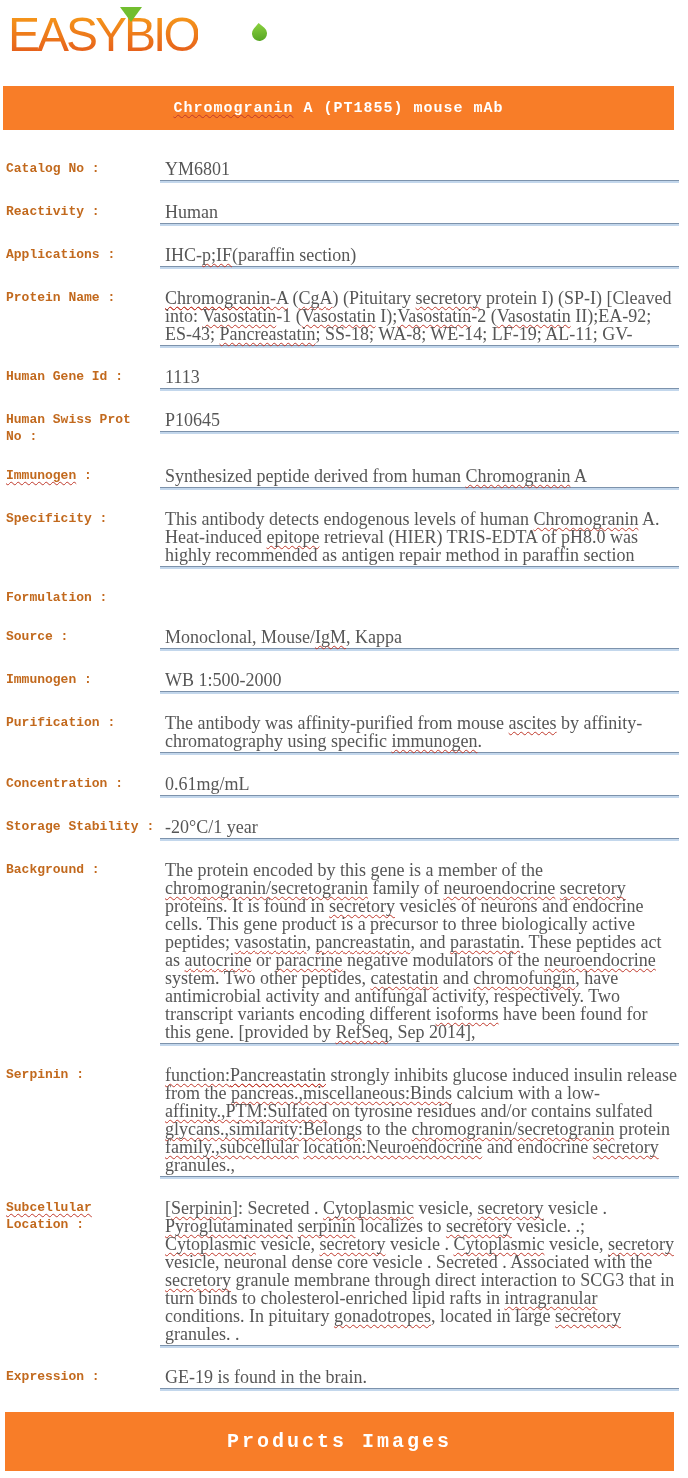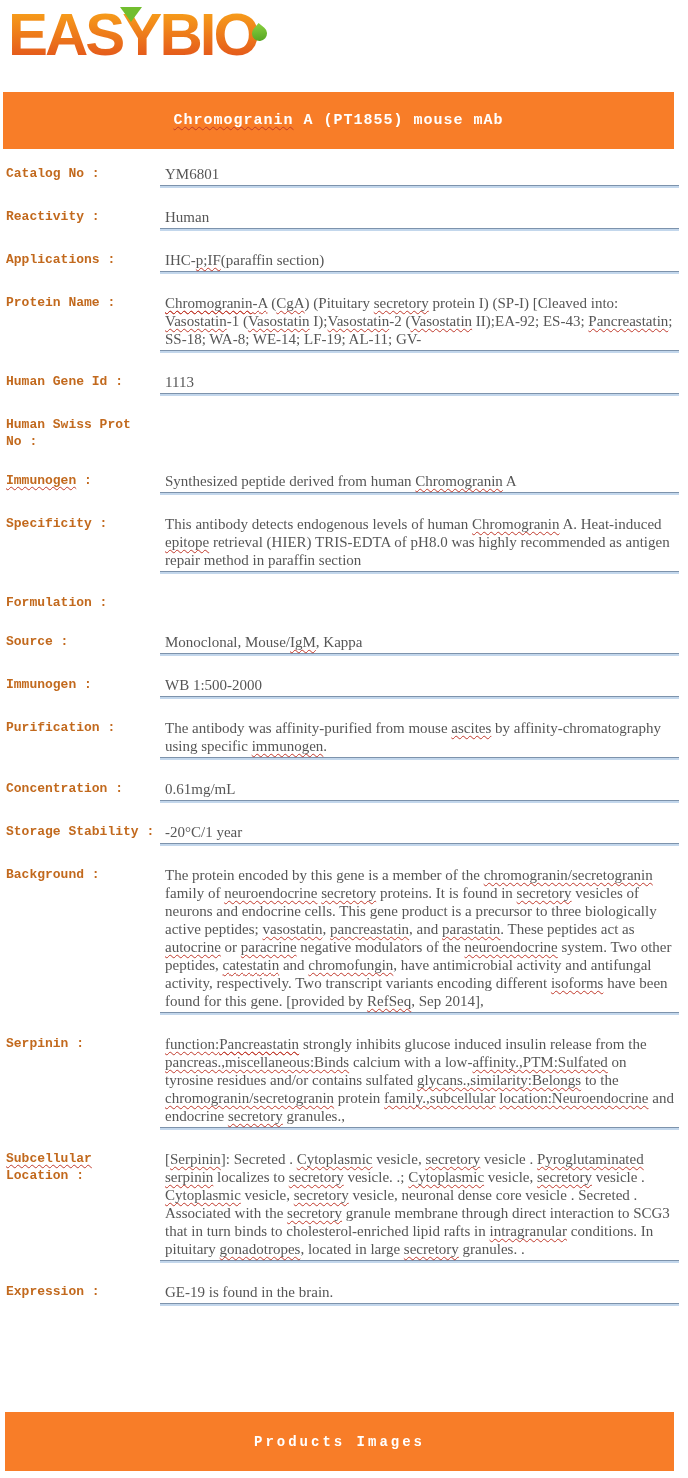--- a/index.html
+++ b/index.html
@@ -8,22 +8,22 @@
     width:688px;height:1478px;
     background:#ffffff;
     overflow:hidden;
     font-family:"Liberation Serif", serif;
   }
   
   .logo{position:relative;height:72px;padding-left:8px;}
   .logo-text{
     display:inline-block;
     font-family:"Liberation Sans", sans-serif;
-    font-weight:bold;
-    font-size:60px;
+    font-weight:normal;
+    font-size:48px;
     line-height:70px;
     letter-spacing:-3px;
     background:linear-gradient(180deg, var(--logo-gradient-top,#F9A51A) 10%, var(--logo-gradient-bottom,#E3551B) 85%);
     -webkit-background-clip:text;
     background-clip:text;
     color:transparent;
     text-align:center;
   }
   .logo-tri{
     position:absolute;left:120px;top:7px;
@@ -41,49 +41,49 @@
   }
   
   .banner{
     background:var(--banner-orange,#F87D28);
     color:#ffffff;
     display:flex;align-items:center;justify-content:center;
     font-family:"Liberation Mono","DejaVu Sans Mono",monospace;
     font-weight:bold;
   }
   .title-banner{
-    height:57px;
-    margin:20px 14px 0 3px;
+    height:44px;
+    margin:14px 14px 0 3px;
     font-size:15px;
     letter-spacing:1px;
   }
   .footer-banner{
     position:absolute;left:5px;right:14px;bottom:7px;
     height:59px;
-    font-size:14px;
+    font-size:20px;
     letter-spacing:3px;
   }
   
-  .fields{padding-top:16px;}
+  .fields{padding-top:30px;}
   .row{display:flex;align-items:flex-start;margin-bottom:22px;}
   .label{
     flex:0 0 160px;width:160px;
     padding-left:6px;box-sizing:border-box;
     font-family:"Liberation Mono","DejaVu Sans Mono",monospace;
     font-weight:bold;
     font-size:13px;line-height:17px;
     color:var(--label-orange,#C2691D);
     white-space:pre-line;
   }
   .value{
     flex:1;
     margin-right:9px;
     padding:0 2px 2px 5px;
     font-family:"Liberation Serif", serif;
-    font-size:15px;line-height:18px;
+    font-size:18px;line-height:18px;
     color:var(--value-gray,#565656);
     border-bottom:1px solid var(--underline-blue,#7D93AC);
     box-shadow:0 2px 0 var(--underline-light-blue,#C3D7EC);
   }
   
   .sq{
     text-decoration:underline wavy var(--spellcheck-red,#C0392B) 1px;
     text-underline-offset:2px;
     text-decoration-skip-ink:none;
   }
@@ -126,20 +126,21 @@
   </div>
 
   <div class="row">
     <div class="label spell">Human Gene Id :</div>
     <div class="value spell">1113</div>
   </div>
 
   <div class="row">
     <div class="label spell">Human Swiss Prot
 No :</div>
+    <div class="value spell">P10645</div>
   </div>
 
   <div class="row">
     <div class="label spell"><span class="sq">Immunogen</span> :</div>
     <div class="value spell">Synthesized peptide derived from human <span class="sq">Chromogranin</span> A</div>
   </div>
 
   <div class="row">
     <div class="label spell">Specificity :</div>
     <div class="value spell">This antibody detects endogenous levels of human <span class="sq">Chromogranin</span> A. Heat-induced <span class="sq">epitope</span> retrieval (HIER) TRIS-EDTA of pH8.0 was highly recommended as antigen repair method in paraffin section</div>

